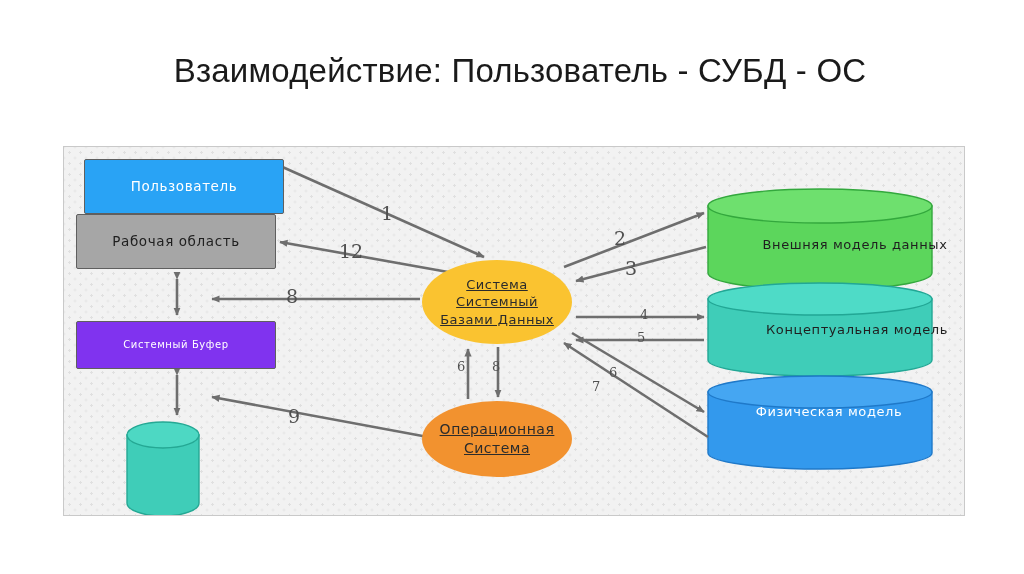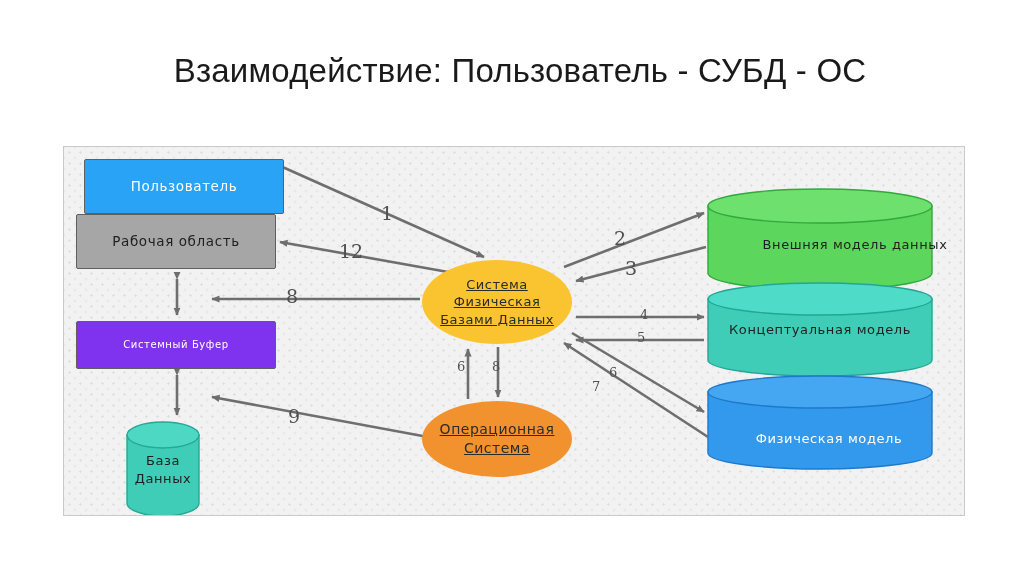--- a/index.html
+++ b/index.html
@@ -189,40 +189,34 @@
   <div class="node rect-node" id="node-workspace">
     <span>Рабочая область</span>
   </div>
   <div class="node rect-node" id="node-buffer">
     <span>Системный Буфер</span>
   </div>
 
   <div class="node ellipse-node" id="node-dbms">
     <span>
       <span>Система</span><br>
-      <span>Физическая</span><br>
+      <span>Системный</span><br>
       <span>Базами  Данных</span>
     </span>
   </div>
   <div class="node ellipse-node" id="node-os">
     <span>
       <span>Операционная</span><br>
       <span>Система</span>
     </span>
   </div>
 
-  <div class="cyl-label" style="left:63px; top:300px; width:72px; height:46px; color:#1f1f1f;">
-    <span>
-      <span>База</span><br>
-      <span>Данных</span>
-    </span>
-  </div>
   <div class="cyl-label" style="left:679px; top:78px; width:224px; height:40px; color:#1f1f1f;">Внешняя  модель  данных</div>
-  <div class="cyl-label" style="left:644px; top:163px; width:224px; height:40px; color:#1f1f1f;">Концептуальная  модель</div>
-  <div class="cyl-label" style="left:644px; top:272px; width:242px; height:40px; color:#ffffff;text-align:center;">Физическая  модель</div>
+  <div class="cyl-label" style="left:681px; top:163px; width:224px; height:40px; color:#1f1f1f;">Концептуальная  модель</div>
+  <div class="cyl-label" style="left:644px; top:245px; width:242px; height:40px; color:#ffffff;text-align:center;">Физическая  модель</div>
 
   <div class="num-label" style="left:317px; top:55px;">1</div>
   <div class="num-label" style="left:550px; top:80px;">2</div>
   <div class="num-label" style="left:561px; top:110px;">3</div>
   <div class="num-label small" style="left:576px; top:160px;">4</div>
   <div class="num-label small" style="left:573px; top:183px;">5</div>
   <div class="num-label small" style="left:545px; top:218px;">6</div>
   <div class="num-label small" style="left:528px; top:232px;">7</div>
   <div class="num-label small" style="left:428px; top:212px;">8</div>
   <div class="num-label" style="left:224px; top:258px;">9</div>

